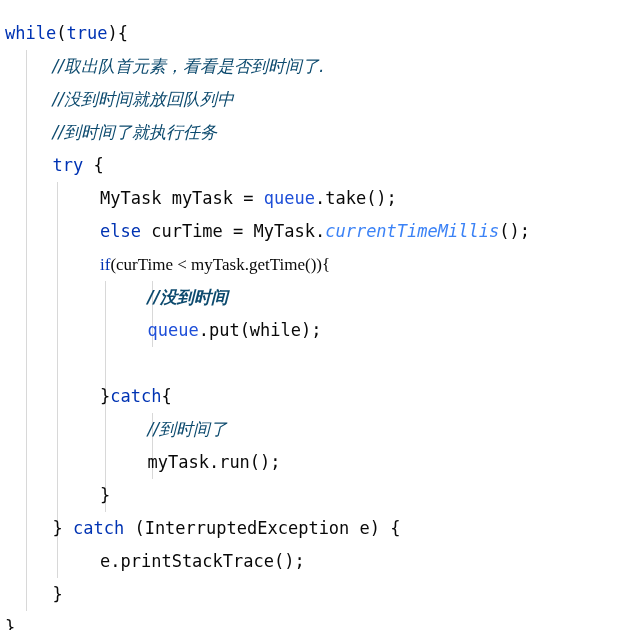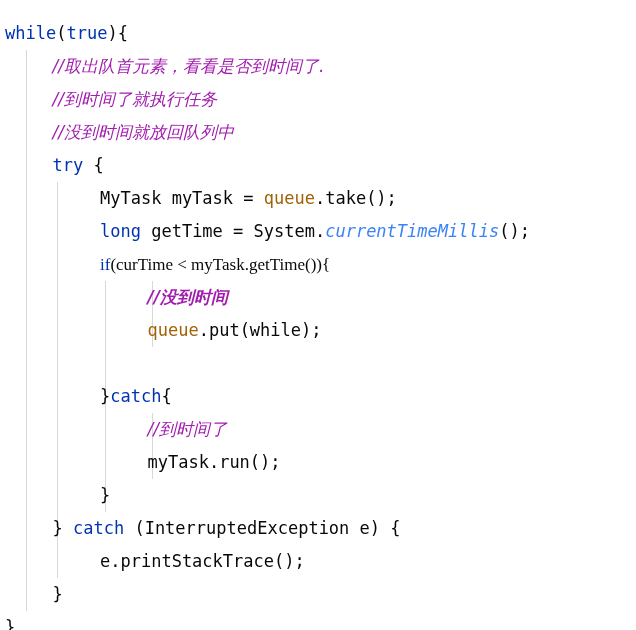--- a/index.html
+++ b/index.html
@@ -42,45 +42,45 @@
   .line {
     height: 33px;
     line-height: 33px;
     font-size: 17px;
     white-space: pre;
     color: #080808;
     padding-left: 5px;
     letter-spacing: 0px;
   }
   .kw   { color: #0033B3; }
-  .fld  { color: #a16207; }
-  .cmt  { color: #a21caf; font-style: italic; }
+  .fld  { color: #1d4ed8; }
+  .cmt  { color: #0c4a6e; font-style: italic; }
   .stat { font-style: italic; color: #3b82f6; }
   .plain{ color: #080808; }
   .cjk  { font-family: "DejaVu Sans", "Liberation Sans", sans-serif; font-style: italic; }
 </style>
 </head>
 <body>
 
 <div id="editor">
   <div class="guides">
       <div class="guide" style="left: 26px; top: 33px; height: 561px;"></div>
       <div class="guide" style="left: 57px; top: 165px; height: 396px;"></div>
       <div class="guide" style="left: 105px; top: 264px; height: 231px;"></div>
       <div class="guide" style="left: 152px; top: 264px; height: 66px;"></div>
       <div class="guide" style="left: 152px; top: 396px; height: 66px;"></div>
     </div>
   <div class="code">
       <div class="line" style="padding-left: 5px;"><span class="kw">while</span><span class="plain">(</span><span class="kw">true</span><span class="plain">){</span></div>
       <div class="line" style="padding-left: 52.5px;"><span class="cmt cjk">//取出队首元素，看看是否到时间了.</span></div>
+      <div class="line" style="padding-left: 52.5px;"><span class="cmt cjk">//没到时间就放回队列中</span></div>
       <div class="line" style="padding-left: 52.5px;"><span class="cmt cjk">//到时间了就执行任务</span></div>
-      <div class="line" style="padding-left: 52.5px;"><span class="cmt cjk">//没到时间就放回队列中</span></div>
       <div class="line" style="padding-left: 52.5px;"><span class="kw">try</span><span class="plain"> {</span></div>
       <div class="line" style="padding-left: 100px;"><span class="plain">MyTask myTask = </span><span class="fld">queue</span><span class="plain">.take();</span></div>
-      <div class="line" style="padding-left: 100px;"><span class="kw">long</span><span class="plain"> getTime = System.</span><span class="stat">currentTimeMillis</span><span class="plain">();</span></div>
+      <div class="line" style="padding-left: 100px;"><span class="kw">else</span><span class="plain"> curTime = MyTask.</span><span class="stat">currentTimeMillis</span><span class="plain">();</span></div>
       <div class="line" style="padding-left: 100px; font-family: Liberation Serif, serif;"><span class="kw">if</span><span class="plain">(curTime &lt; myTask.getTime()){</span></div>
       <div class="line" style="padding-left: 147.5px; font-weight: bold;"><span class="cmt cjk">//没到时间</span></div>
       <div class="line" style="padding-left: 147.5px;"><span class="fld">queue</span><span class="plain">.put(while);</span></div>
       <div class="line" style="padding-left: 5px;">&nbsp;</div>
       <div class="line" style="padding-left: 100px;"><span class="plain">}</span><span class="kw">catch</span><span class="plain">{</span></div>
       <div class="line" style="padding-left: 147.5px;"><span class="cmt cjk">//到时间了</span></div>
       <div class="line" style="padding-left: 147.5px;"><span class="plain">myTask.run();</span></div>
       <div class="line" style="padding-left: 100px;"><span class="plain">}</span></div>
       <div class="line" style="padding-left: 52.5px;"><span class="plain">} </span><span class="kw">catch</span><span class="plain"> (InterruptedException e) {</span></div>
       <div class="line" style="padding-left: 100px;"><span class="plain">e.printStackTrace();</span></div>

